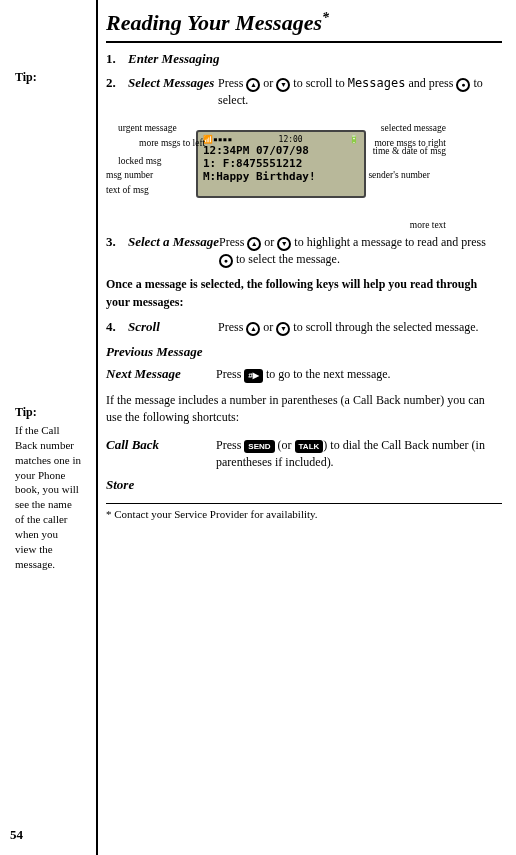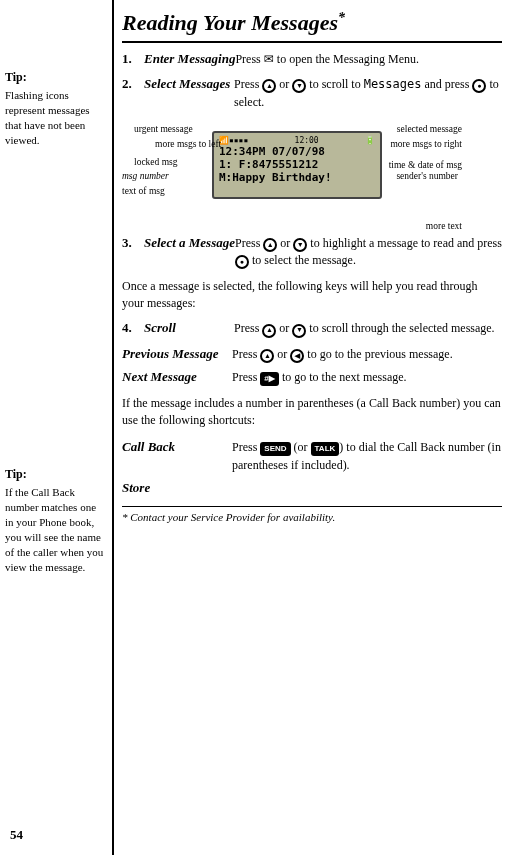--- a/index.html
+++ b/index.html
@@ -10,22 +10,22 @@
       font-size: 13px;
       background: #fff;
       color: #000;
     }
     .page {
       display: flex;
       width: 516px;
       min-height: 855px;
     }
     .left-margin {
-      width: 112px;
-      padding: 10px 5px;
+      width: 96px;
+      padding: 10px 15px;
       flex-shrink: 0;
     }
     .tip-label {
       font-weight: bold;
       font-size: 12px;
       margin-bottom: 3px;
     }
     .tip-text {
       font-size: 11px;
       line-height: 1.35;
@@ -116,20 +116,21 @@
     }
     .kw-bold {
       font-weight: bold;
       font-size: 13px;
       font-style: italic;
     }
     .once-text {
       font-size: 12px;
       margin: 8px 0;
       line-height: 1.45;
+      font-weight: bold;
     }
     .sub-step {
       display: flex;
       margin-bottom: 6px;
     }
     .sub-kw {
       min-width: 110px;
       font-weight: bold;
       font-size: 13px;
     }
@@ -159,56 +160,51 @@
       font-size: 7px;
       font-weight: bold;
     }
     .if-msg-text {
       font-size: 12px;
       margin: 8px 0 10px 0;
       line-height: 1.45;
     }
     .footnote {
       font-size: 11px;
-      font-style: italic;
       border-top: 1px solid #000;
       padding-top: 4px;
       margin-top: 10px;
     }
     .tip1 { margin-top: 60px; }
     .tip2 { margin-top: 320px; }
   </style>
 </head>
 <body>
 
 <div class="page">
 
   <div class="left-margin">
     <div class="tip-block tip1">
       <div class="tip-label">Tip:</div>
-      <div class="tip-text">Flashing icons represent messages that have not been viewed.</div>
     </div>
     <div class="tip-block tip2">
       <div class="tip-label">Tip:</div>
       <div class="tip-text">If the Call Back number matches one in your Phone book, you will see the name of the caller when you view the message.</div>
     </div>
     <div class="page-number">54</div>
   </div>
 
   <div class="content">
     <div class="page-title">
       <span>Reading Your Messages</span><sup>*</sup>
     </div>
 
     <div class="step-row">
       <div class="num-col"><span>1.</span></div>
       <div class="kw-col"><span class="kw-bold">Enter Messaging</span></div>
-      <div class="desc-col">
-        Press <span>✉</span> to open the Messaging Menu.
-      </div>
     </div>
 
     <div class="step-row">
       <div class="num-col"><span>2.</span></div>
       <div class="kw-col"><span class="kw-bold">Select Messages</span></div>
       <div class="desc-col">
         Press <span class="icon-circle">▲</span> or <span class="icon-circle">▼</span> to scroll to <span style="font-family:monospace;">Messages</span> and press <span class="icon-circle">●</span> to select.
       </div>
     </div>
 
@@ -221,27 +217,27 @@
           <span>🔋</span>
         </div>
         <div class="screen-main-line">12:34PM 07/07/98</div>
         <div class="screen-main-line">1: F:8475551212</div>
         <div class="screen-main-line">M:Happy Birthday!</div>
       </div>
 
       <div class="lbl" style="left:12px;top:5px;">urgent message</div>
       <div class="lbl" style="left:0;top:20px;padding-left:33px;">more msgs to left</div>
       <div class="lbl" style="left:12px;top:38px;text-align:right;">locked msg</div>
-      <div class="lbl" style="left:0;top:52px;font-style:italic;">msg number</div>
+      <div class="lbl" style="left:0;top:52px;">msg number</div>
       <div class="lbl" style="left:0;top:67px;">text of msg</div>
 
       <div class="lbl" style="right:0;top:5px;">selected message</div>
       <div class="lbl" style="right:0;top:20px;">more msgs to right</div>
-      <div class="lbl" style="right:0;top:41px;">time &amp; date of msg</div>
-      <div class="lbl" style="right:4px;top:52px;">sender's number</div>
+      <div class="lbl" style="right:0;top:28px;">time &amp; date of msg</div>
+      <div class="lbl" style="right:16px;top:52px;">sender's number</div>
       <div class="lbl" style="right:0;top:67px;margin-top:35px;">more text</div>
     </div>
 
     <div class="step-row">
       <div class="num-col"><span>3.</span></div>
       <div class="kw-col"><span class="kw-bold">Select a Message</span></div>
       <div class="desc-col">
         Press <span class="icon-circle">▲</span> or <span class="icon-circle">▼</span> to highlight a message to read and press <span class="icon-circle">●</span> to select the message.
       </div>
     </div>
@@ -251,23 +247,20 @@
     <div class="step-row">
       <div class="num-col"><span>4.</span></div>
       <div class="kw-col"><span class="kw-bold">Scroll</span></div>
       <div class="desc-col">
         Press <span class="icon-circle">▲</span> or <span class="icon-circle">▼</span> to scroll through the selected message.
       </div>
     </div>
 
     <div class="sub-step">
       <div class="sub-kw"><span class="kw-bold">Previous Message</span></div>
-      <div class="sub-desc">
-        Press <span class="icon-circle">▲</span> or <span class="icon-circle">◀</span> to go to the previous message.
-      </div>
     </div>
 
     <div class="sub-step">
       <div class="sub-kw"><span class="kw-bold">Next Message</span></div>
       <div class="sub-desc">
         Press <span class="icon-btn">#▶</span> to go to the next message.
       </div>
     </div>
 
     <div class="if-msg-text">If the message includes a number in parentheses (a Call Back number) you can use the following shortcuts:</div>

